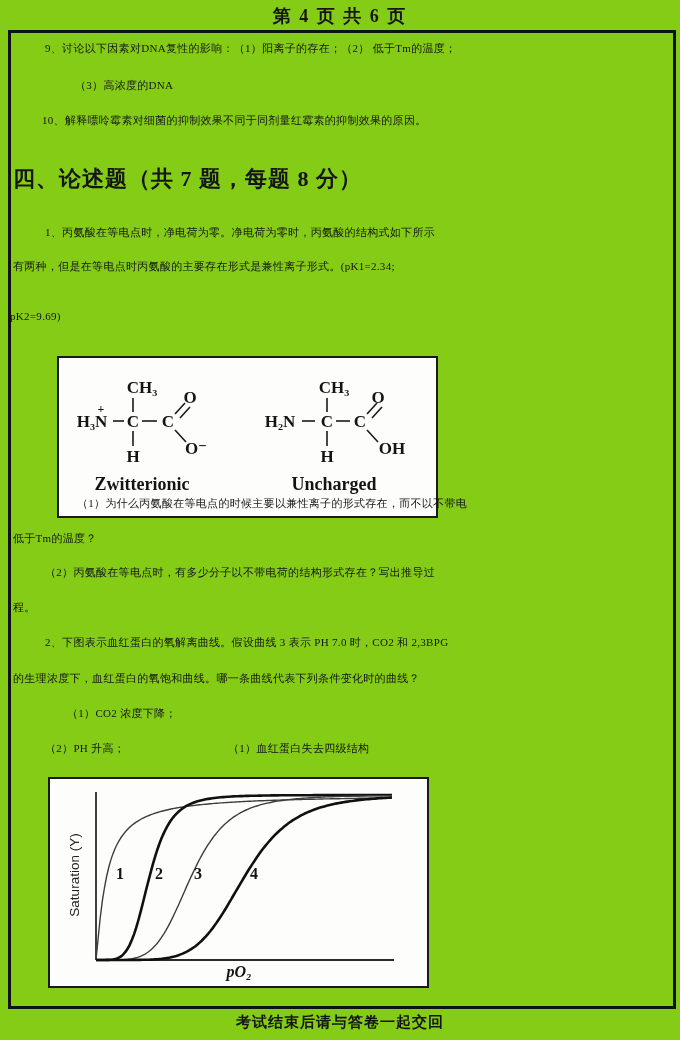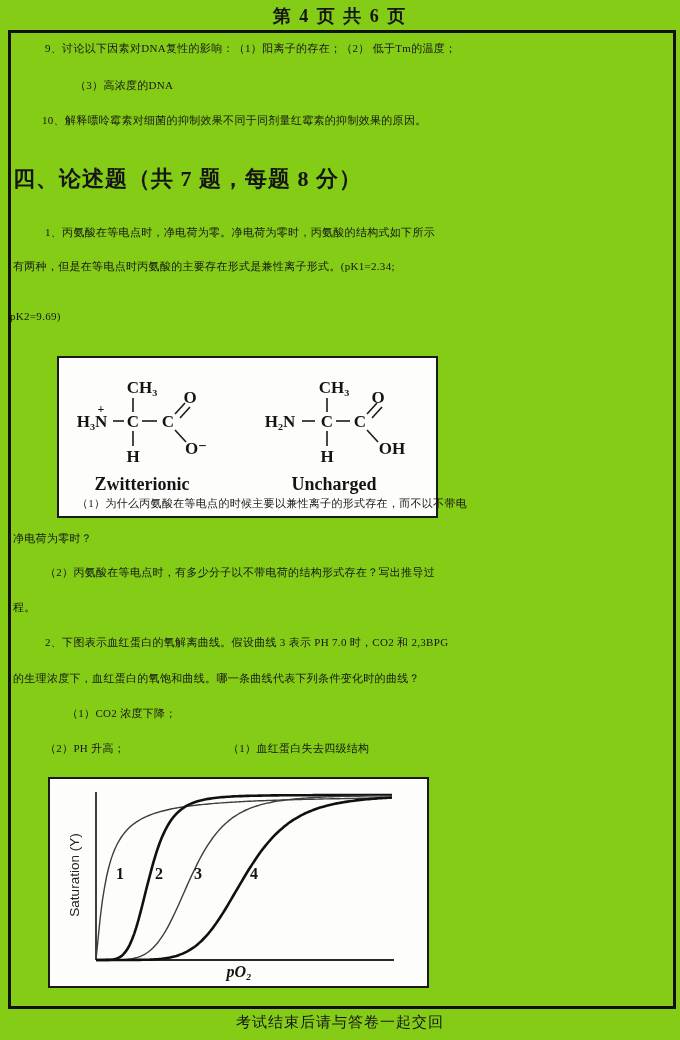--- a/index.html
+++ b/index.html
@@ -58,21 +58,21 @@
     font-family:"Liberation Serif","DejaVu Serif",serif;
     font-size:16px;font-weight:bold;font-style:italic;fill:#141414;
   }
   .curve-label{
     font-family:"Liberation Serif","DejaVu Serif",serif;
     font-size:16px;font-weight:600;fill:#141414;
     text-anchor:middle;
   }
   .page-footer{
     position:absolute;top:1013px;left:0;width:100%;
-    text-align:center;font-size:15px;font-weight:normal;
+    text-align:center;font-size:15px;font-weight:bold;
     letter-spacing:1px;
   }
 </style>
 </head>
 <body>
 
 <div class="page">
 
   <div class="page-header">第 4 页  共 6 页</div>
 
@@ -128,21 +128,21 @@
           <line class="bond" x1="313" y1="60" x2="323" y2="49"></line>
           <line class="bond" x1="308" y1="72" x2="319" y2="84"></line>
           <line class="bond" x1="268" y1="73" x2="268" y2="88"></line>
         </g>
         <text class="struct-label" x="275" y="132" text-anchor="middle">Uncharged</text>
       </g>
     </svg>
   </div>
 
   <div class="line" style="top:492px;left:45px;margin-left:32px;">（1）为什么丙氨酸在等电点的时候主要以兼性离子的形式存在，而不以不带电</div>
-  <div class="line" style="top:527px;left:13px;">净电荷为零时？</div>
+  <div class="line" style="top:527px;left:13px;">低于Tm的温度？</div>
   <div class="line" style="top:561px;left:45px;">（2）丙氨酸在等电点时，有多少分子以不带电荷的结构形式存在？写出推导过</div>
   <div class="line" style="top:596px;left:13px;">程。</div>
 
   <div class="line" style="top:631px;left:45px;">2、下图表示血红蛋白的氧解离曲线。假设曲线 3 表示 PH 7.0 时，CO2 和 2,3BPG</div>
   <div class="line" style="top:667px;left:13px;">的生理浓度下，血红蛋白的氧饱和曲线。哪一条曲线代表下列条件变化时的曲线？</div>
   <div class="line" style="top:702px;left:45px;margin-left:22px;">（1）CO2 浓度下降；</div>
   <div class="line" style="top:737px;left:45px;">（2）PH 升高；</div>
   <div class="line" style="top:737px;left:228px;">（1）血红蛋白失去四级结构</div>
 
   <div class="fig" style="left:48px;top:777px;width:377px;height:207px;">

